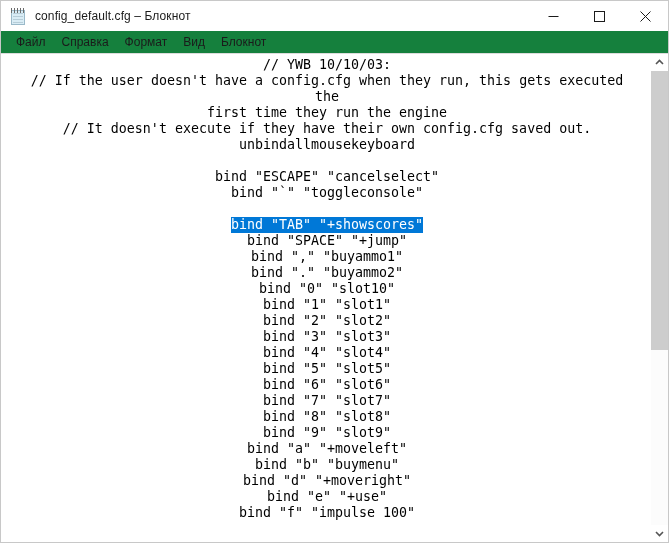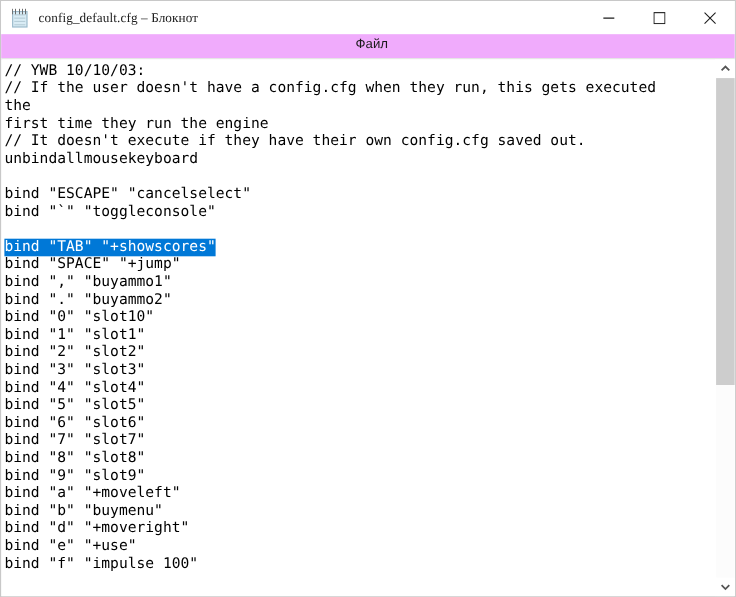--- a/index.html
+++ b/index.html
@@ -34,21 +34,20 @@
     display: flex;
     align-items: center;
     position: relative;
   }
   .title-left {
     display: flex;
     align-items: center;
     padding-left: 9px;
     flex: 1;
     min-width: 0;
-    font-family: Liberation Serif, serif;
   }
   .app-icon {
     width: 17px;
     height: 18px;
     position: relative;
     flex: 0 0 auto;
     margin-top: 1px;
   }
   .app-icon .pad {
     position: absolute;
@@ -102,25 +101,24 @@
     align-items: center;
     justify-content: center;
     background: transparent;
   }
   .winbtn svg { display: block; }
 
   
   .menubar {
     height: 22px;
     min-height: 22px;
-    background: #f0abfc;
+    background: #15803d;
     display: flex;
     align-items: center;
     padding-left: 7px;
-    flex-direction: column;
   }
   .menu-item {
     font-size: 12px;
     color: #1b1b1b;
     padding: 2px 8px 3px 8px;
     white-space: nowrap;
   }
 
   
   .editor-wrap {
@@ -148,20 +146,21 @@
     background: #ffffff;
   }
 
   .code {
     font-family: "DejaVu Sans Mono", "Liberation Mono", monospace;
     font-size: 13.3px;
     line-height: 16px;
     color: #000000;
     white-space: pre;
     margin: 0;
+    text-align: center;
   }
   .line {
     height: 16px;
     white-space: pre;
     display: block;
   }
   .line.sel {
     background: #0078d7;
     color: #ffffff;
     display: inline-block;

